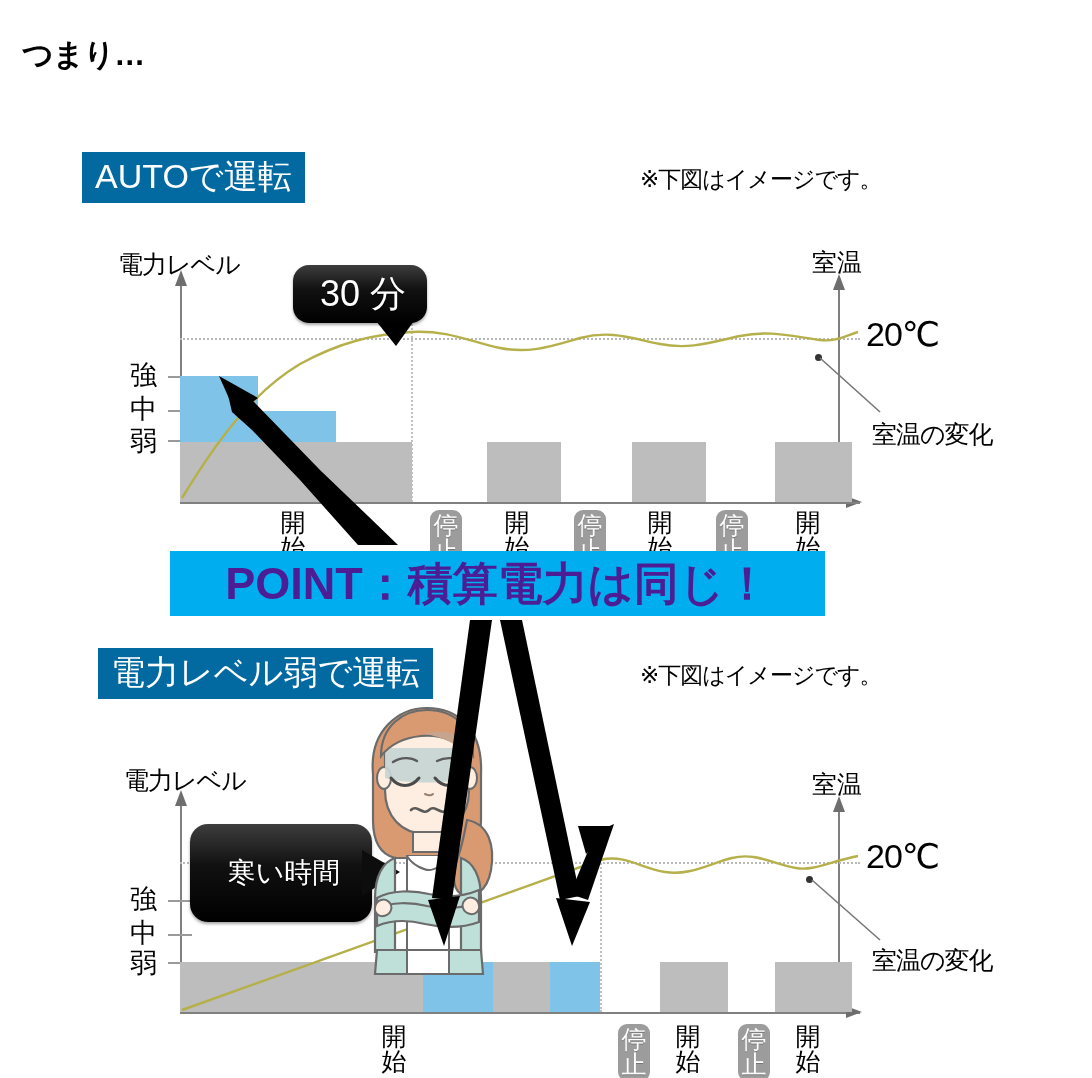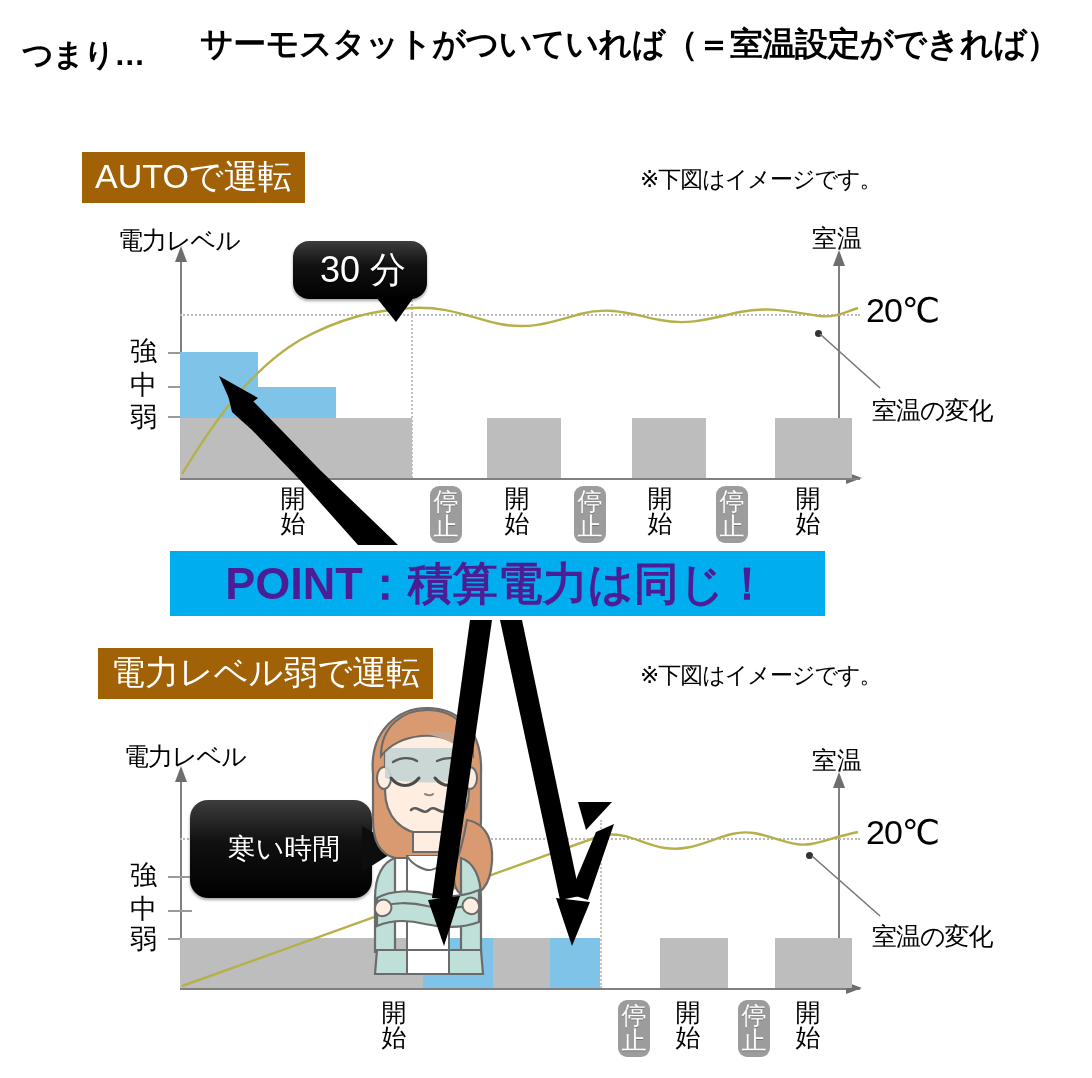--- a/index.html
+++ b/index.html
@@ -11,29 +11,29 @@
   .abs{position:absolute;text-align:center;}
 
   
   #header-intro{
     left:22px;top:34px;font-size:31px;font-weight:bold;letter-spacing:-1px;
   }
   #header-lines{left:200px;top:22px;font-size:33px;font-weight:bold;line-height:1.35;letter-spacing:-0.5px;}
 
   
   .title-chip{
-    background:#a16207;color:#fff;font-size:34px;line-height:1.12;
+    background:#0369a1;color:#fff;font-size:34px;line-height:1.12;
     padding:5px 13px 8px 13px;white-space:nowrap;letter-spacing:0px;
   }
 
   
   .note{font-size:23px;letter-spacing:-1px;white-space:nowrap;}
 
   
-  .chart{position:absolute;}
+  .chart{position:absolute;margin-top:24px;}
   .axis-line{position:absolute;background:#808080;}
   .ytitle{position:absolute;font-size:25px;white-space:nowrap;letter-spacing:-1px;}
   .ylab{position:absolute;font-size:27px;line-height:1;}
   .tick{position:absolute;height:2px;background:#9a9a9a;}
   .bar-gray{position:absolute;background:#bdbdbd;}
   .bar-blue{position:absolute;background:#7fc4e8;}
   .dotline-h{position:absolute;border-top:2px dotted #b9b9b9;}
   .dotline-v{position:absolute;border-left:2px dotted #c2c2c2;}
   .xlab{position:absolute;font-size:25px;line-height:0.98;text-align:center;width:40px;}
   .xlab.stop{
@@ -65,21 +65,20 @@
   }
 
   
   svg.ov{position:absolute;left:0;top:0;width:1092px;height:1078px;pointer-events:none;}
 </style>
 </head>
 <body>
 
 <div class="abs" id="header-intro">つまり…</div>
 <div class="abs" id="header-lines">
-  <div>サーモスタットがついていれば（＝室温設定ができれば）</div>
 </div>
 
 <div class="abs title-chip" style="left:82px;top:152px;">AUTOで運転</div>
 <div class="abs note" style="left:640px;top:164px;">※下図はイメージです。</div>
 
 <div class="chart" id="chart-top" style="left:0;top:0;width:1092px;height:540px;">
 
   <div class="ytitle" style="left:118px;top:224px;">電力レベル</div>
 
   <div class="axis-line" style="left:180px;top:258px;width:2px;height:222px;"></div>

